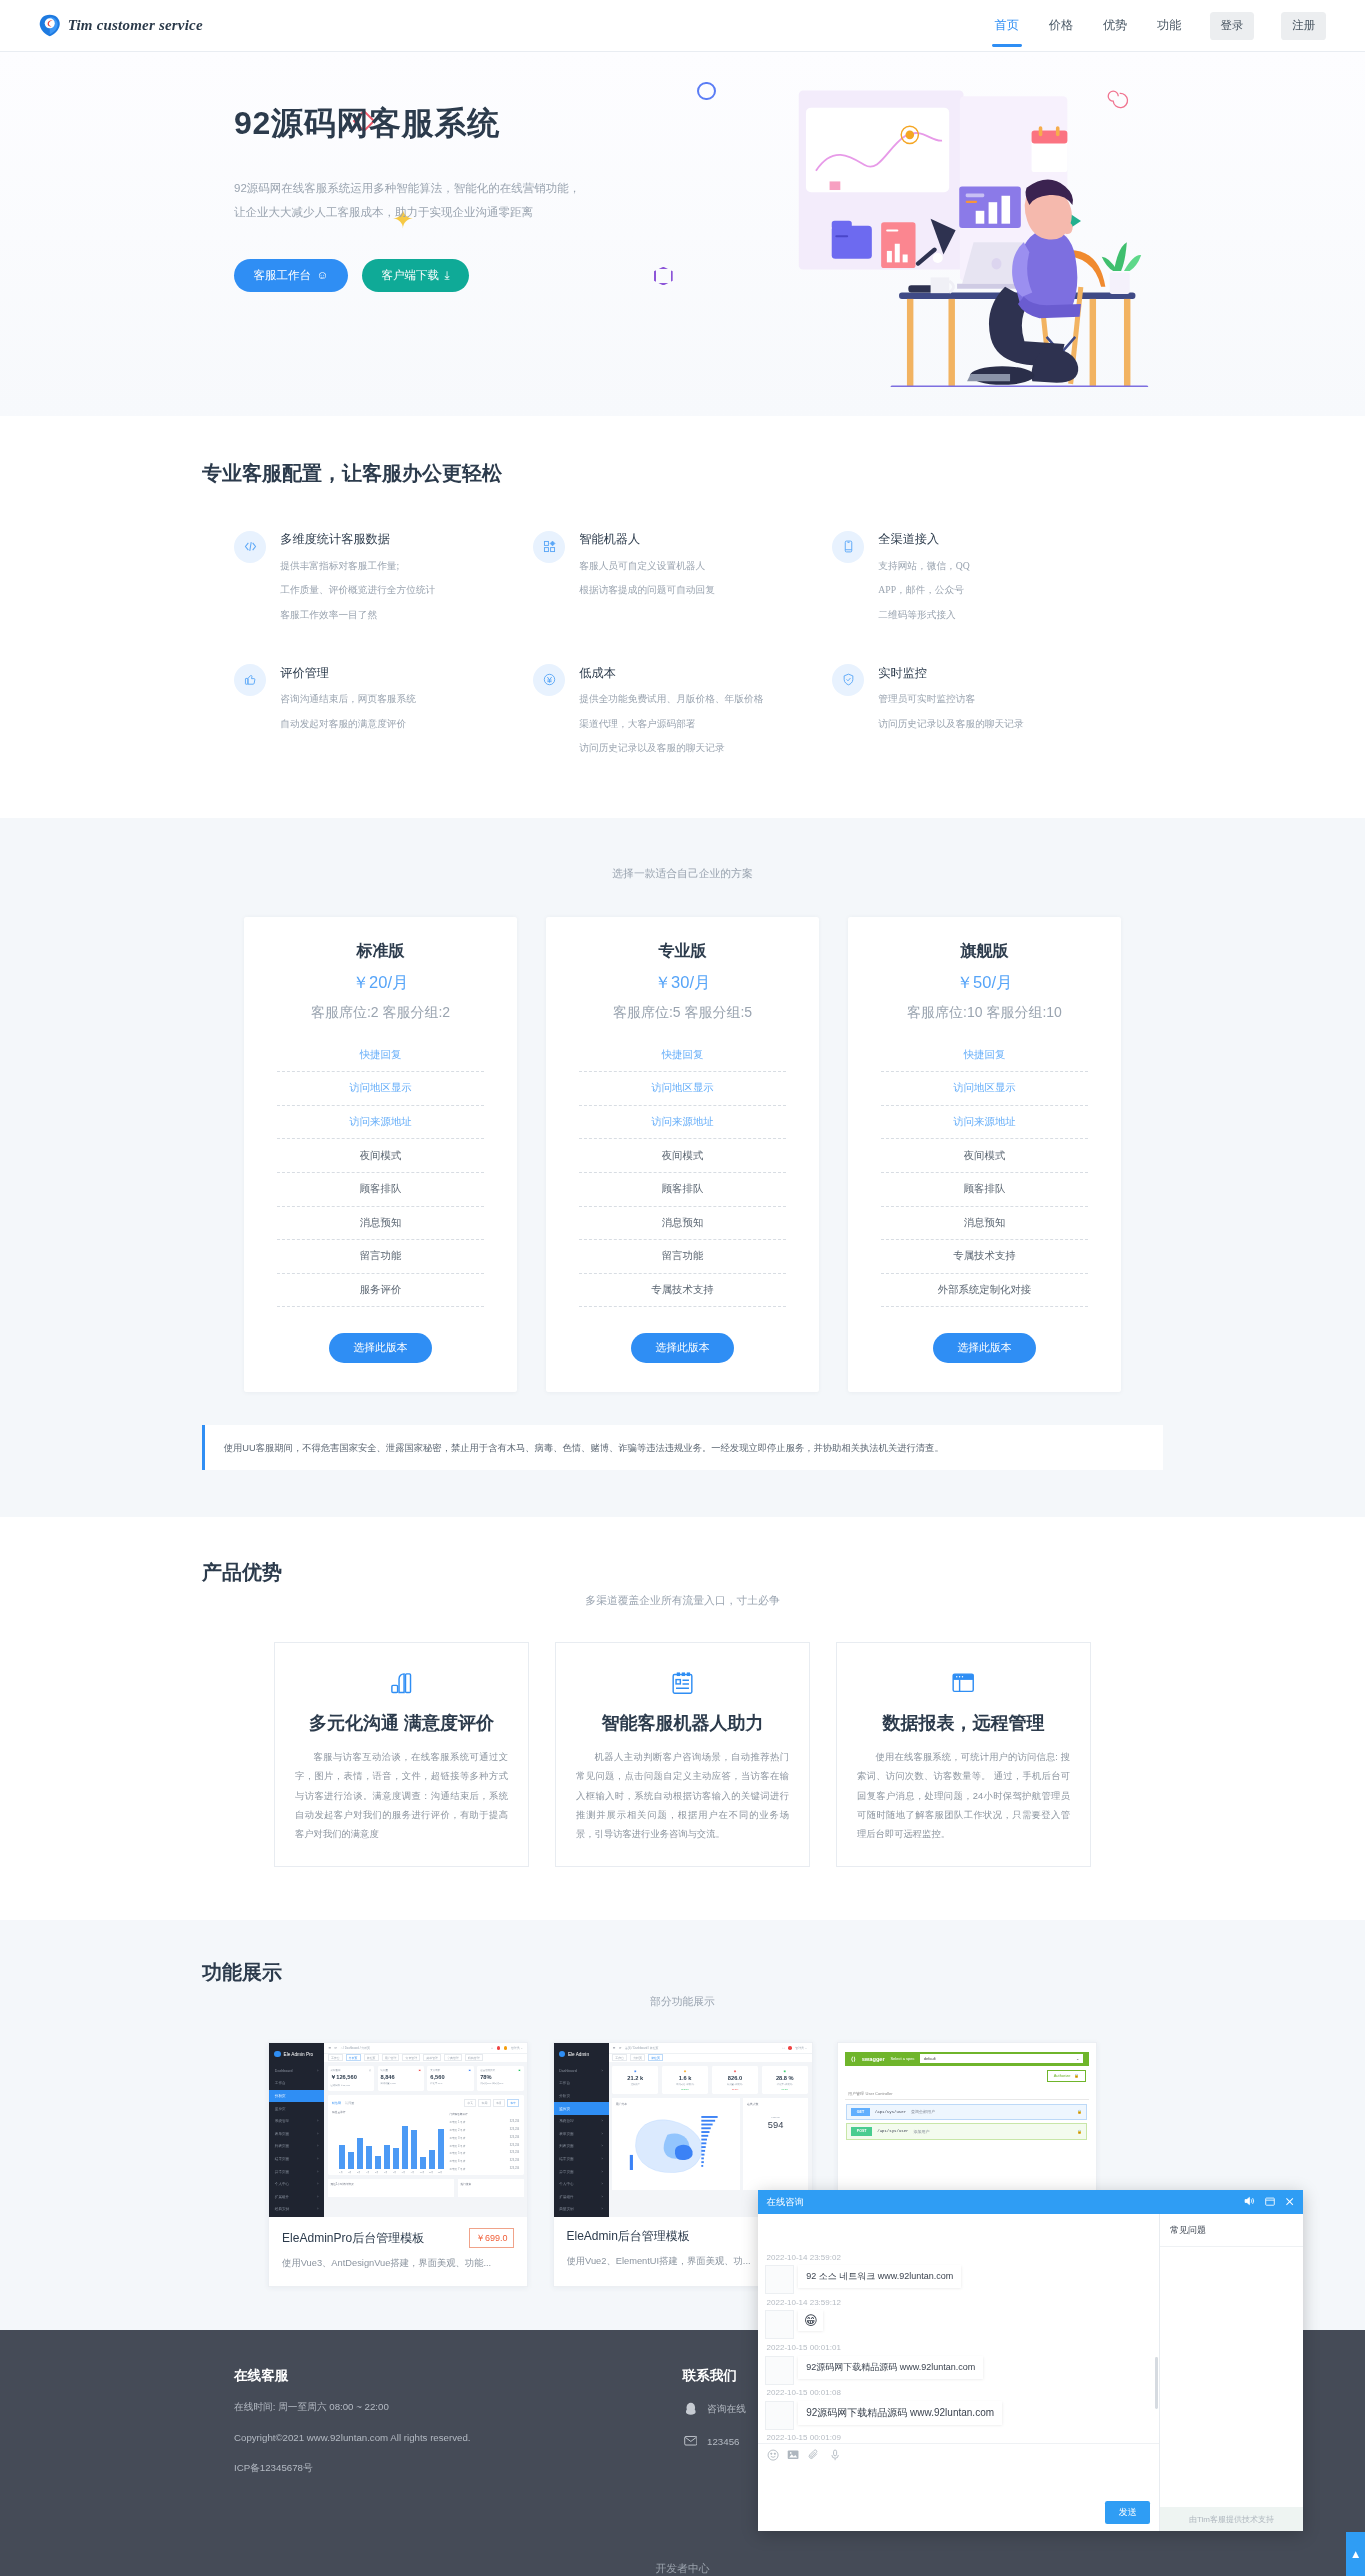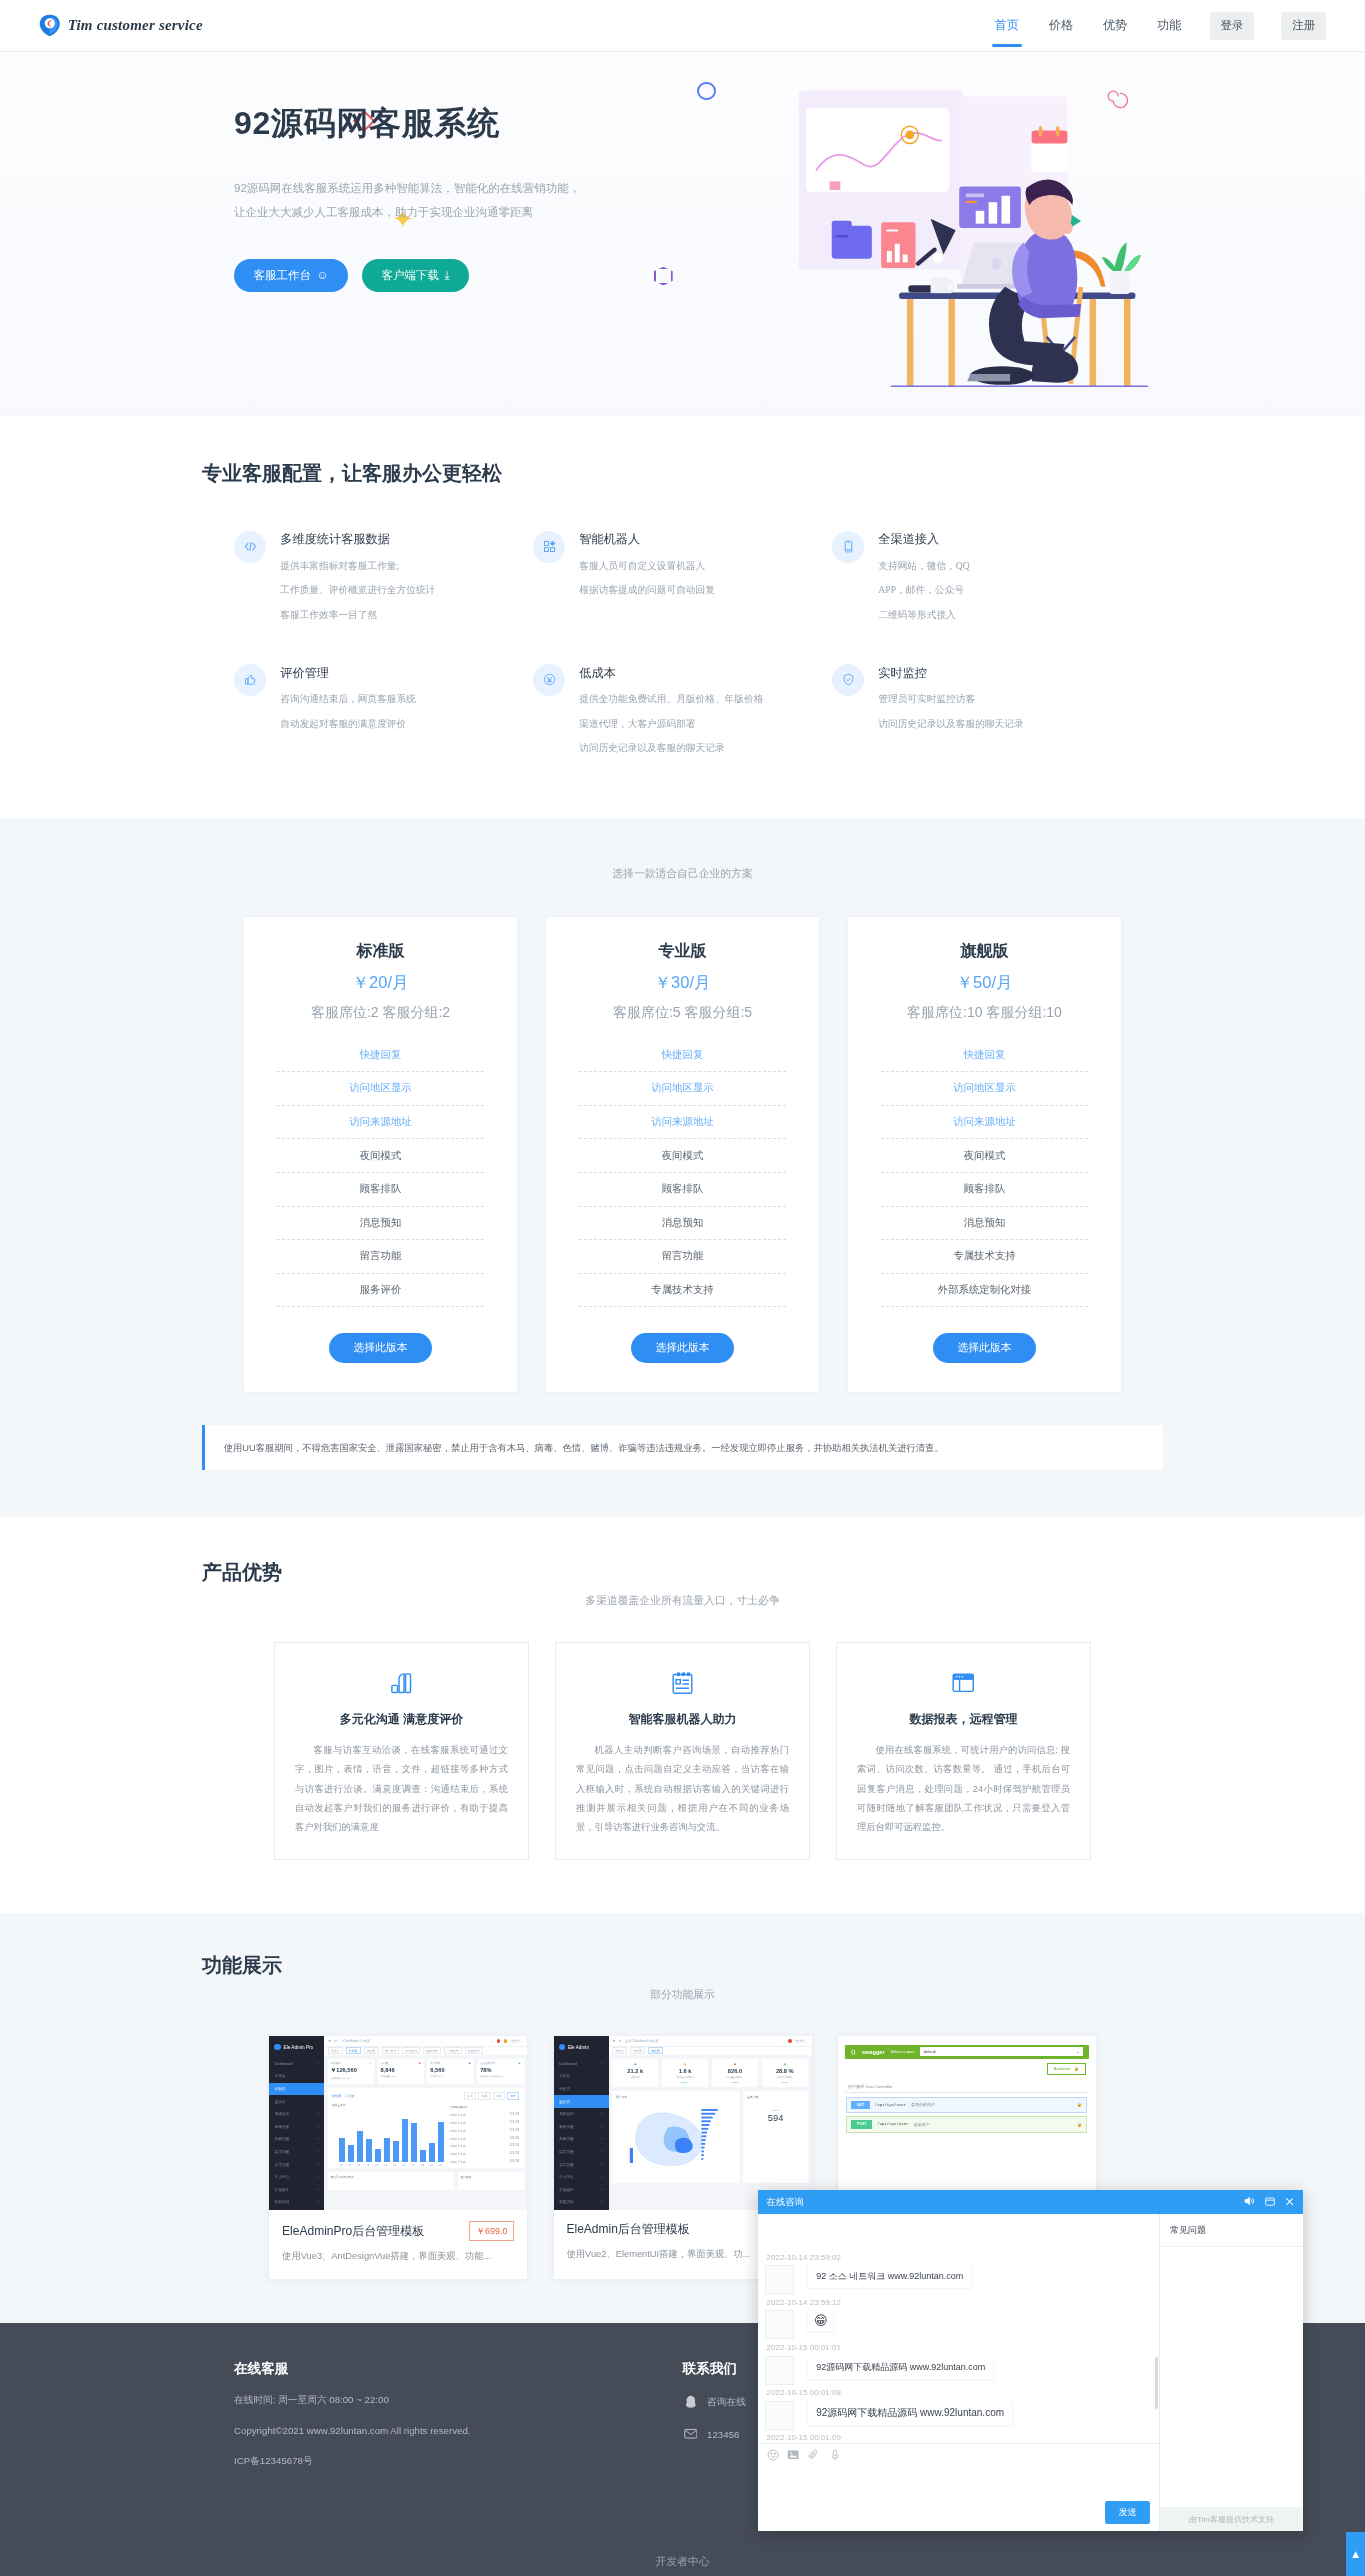--- a/index.html
+++ b/index.html
@@ -128,21 +128,21 @@
   }
 
   
   .advantages { padding: 42px 0 53px; }
   .adv-grid { display: flex; gap: 26px; justify-content: center; margin-top: 34px; }
   .adv-card {
     width: 255px; border: 0.7px solid #e8ecf1; background: #fff;
     padding: 24.4px 20px 21.5px; text-align: center;
   }
   .adv-icon { height: 30px; display: flex; align-items: center; justify-content: center; color: #2f8ef4; }
-  .adv-title { font-size: 12px; color: #2c3b4c; margin-top: 13px; font-weight: 600; }
+  .adv-title { font-size: 18px; color: #2c3b4c; margin-top: 13px; font-weight: 600; }
   .adv-text { font-size: 9.3px; color: #8b949f; line-height: 19.4px; margin-top: 13px; text-align: justify; text-indent: 2em; }
 
   
   .showcase { padding: 39px 0 0; }
   .show-grid { display: flex; gap: 24.4px; justify-content: center; margin-top: 33px; padding-bottom: 43px; }
   .show-card {
     width: 260px; background: #fff; border: 0.7px solid #eceff3;
     box-shadow: 0 1.4px 5.7px rgba(30,50,80,.06);
   }
   .show-thumb { height: 174px; overflow: hidden; position: relative; background: #fff; }
@@ -204,21 +204,21 @@
   }
   .chat-head {
     height: 24.4px; background: #2f9df4; color: #fff; display: flex; align-items: center;
     padding: 0 8.6px; font-size: 9.3px;
   }
   .chat-head-actions { margin-left: auto; display: flex; gap: 10px; align-items: center; }
   .chat-body { flex: 1; display: flex; min-height: 0; }
   .chat-left { flex: 1; display: flex; flex-direction: column; border-right: 0.7px solid #e8ecf0; min-width: 0; position: relative; }
   .chat-msgs { flex: 1; overflow: hidden; padding: 5.7px 7.2px 0; position: relative; }
   .chat-time { font-size: 8px; color: #b6bcc4; padding: 3.6px 1.4px; }
-  .chat-msg { display: flex; gap: 14px; align-items: flex-start; }
+  .chat-msg { display: flex; gap: 4px; align-items: flex-start; }
   .chat-avatar { width: 29px; height: 29px; border: 0.7px solid #eceff2; background: #fafbfc; flex: 0 0 29px; }
   .chat-bubble {
     background: #fff; box-shadow: 0 0.7px 2.9px rgba(0,0,0,.10); padding: 5px 8px;
     font-size: 9px; color: #3c4450; max-width: 308px;
   }
   .chat-bubble.emoji { font-size: 13px; padding: 2.9px 5.7px; }
   .chat-clip { height: 29px; overflow: hidden; }
   .chat-scroll { position: absolute; right: 1.4px; top: 143px; width: 2.9px; height: 52px; background: #d6dbe1; border-radius: 1.4px; }
   .chat-tools { display: flex; gap: 8.6px; padding: 5px 8.6px; color: #aeb6be; border-top: 0.7px solid #eef1f4; }
   .chat-input { height: 63px; position: relative; }

